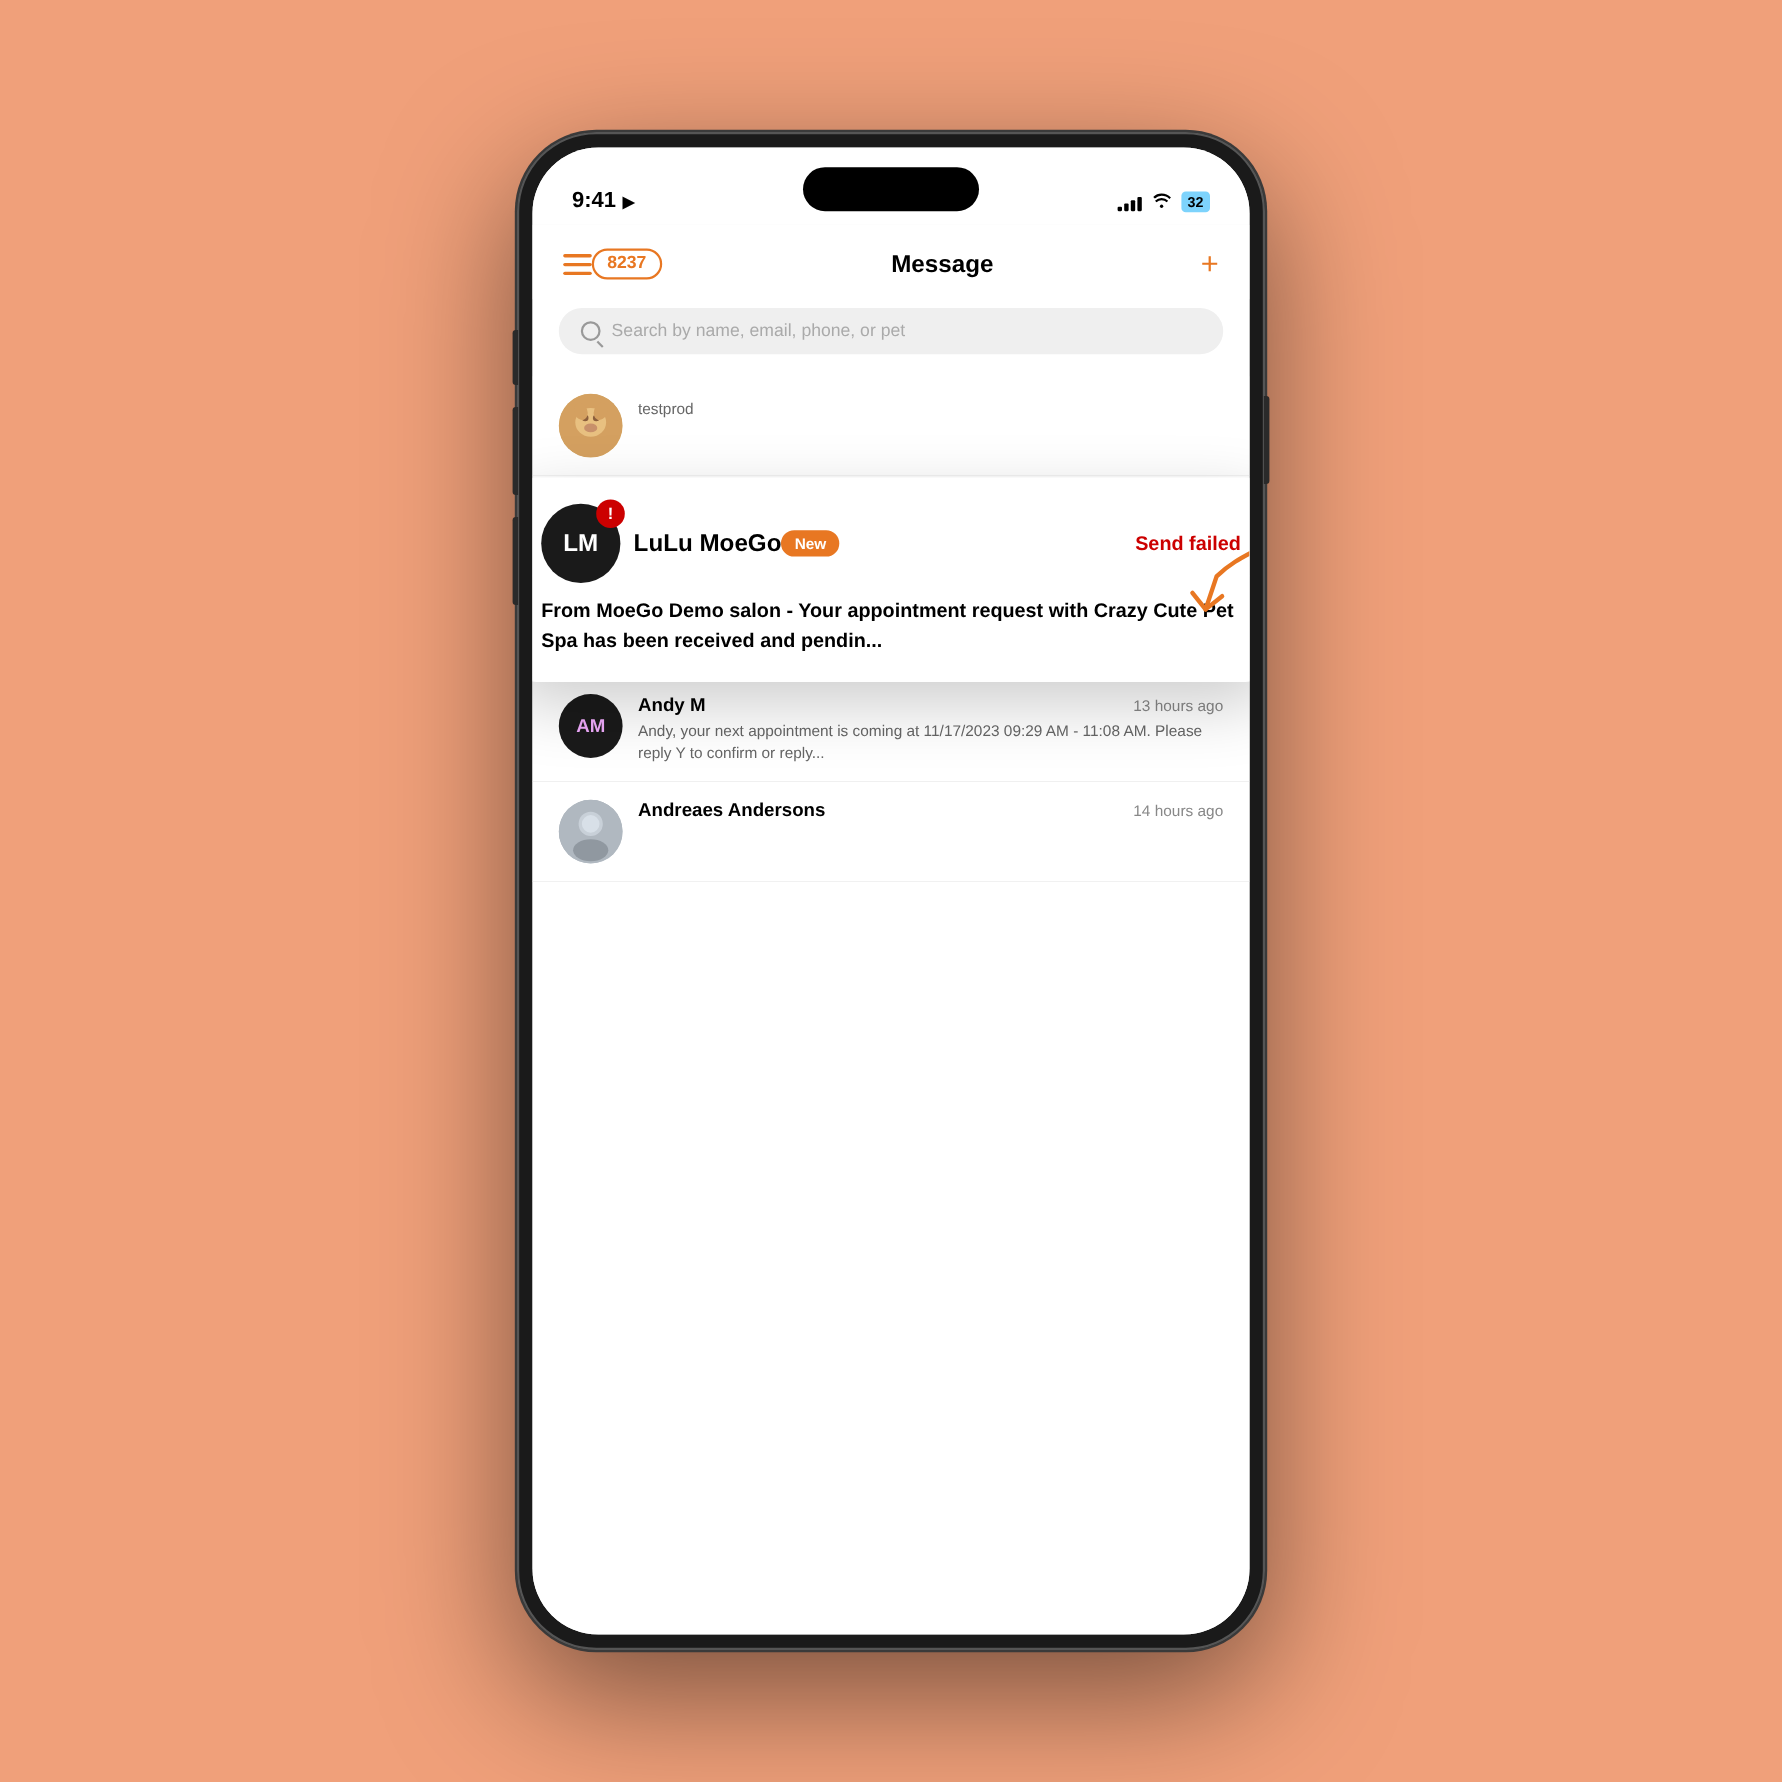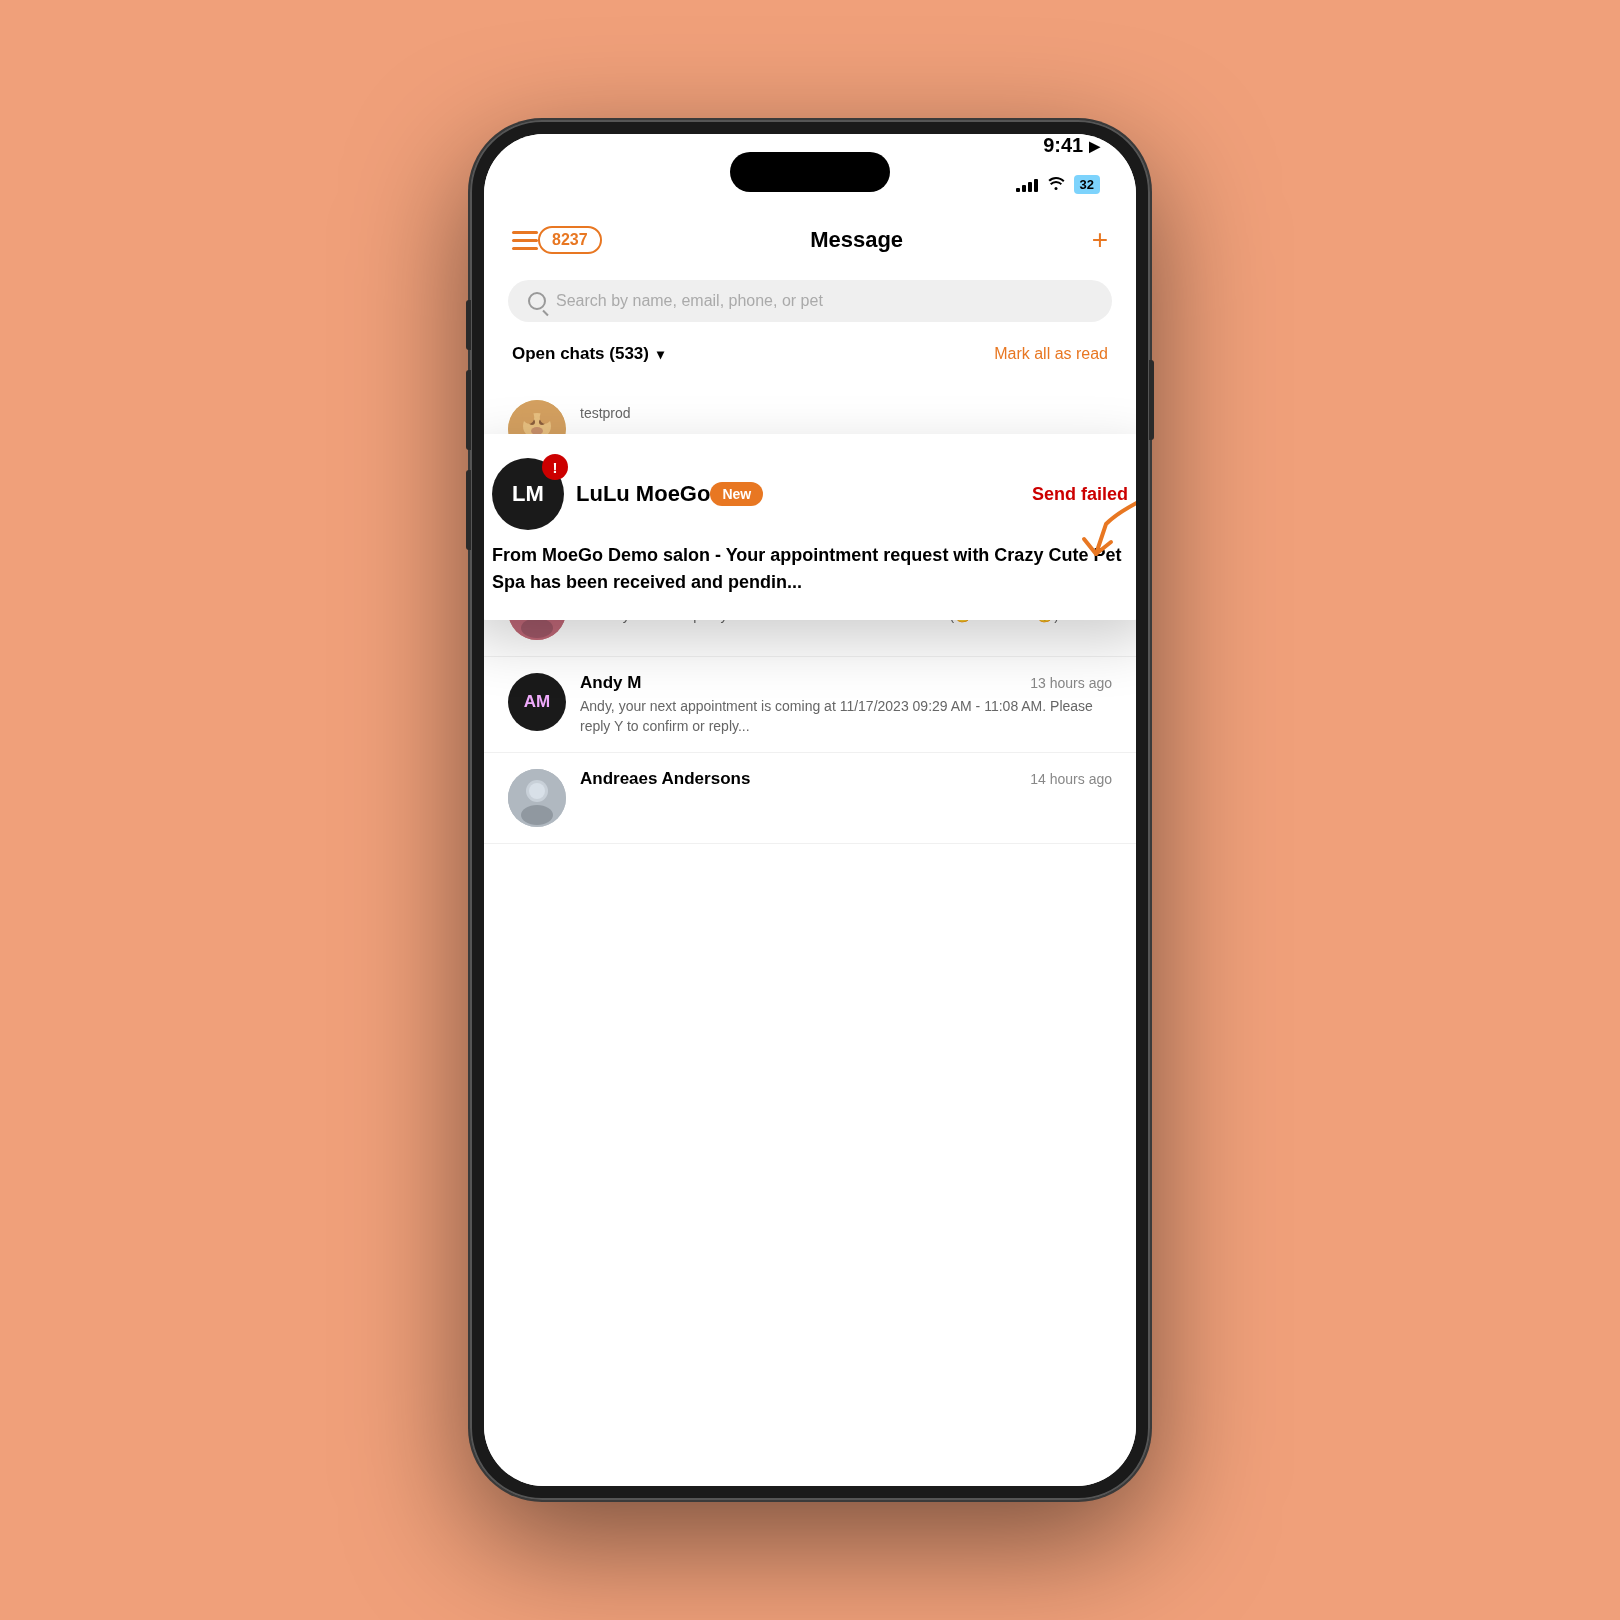--- a/index.html
+++ b/index.html
@@ -62,21 +62,20 @@
       top: 0;
       left: 0;
       right: 0;
       height: 70px;
       display: flex;
       align-items: flex-end;
       justify-content: space-between;
       padding: 0 36px 10px;
       background: white;
       z-index: 50;
-      flex-direction: column;
     }
 
     .status-time {
       font-size: 20px;
       font-weight: 600;
       color: #000;
       display: flex;
       align-items: center;
       gap: 6px;
     }
@@ -546,27 +545,20 @@
         </div>
         <div class="header-title">Message</div>
         <div class="plus-button">+</div>
       </div>
 
       <div class="search-bar">
         <div class="search-icon-circle"></div>
         <span class="search-placeholder">Search by name, email, phone, or pet</span>
       </div>
 
-      <div class="filter-row">
-        <div class="open-chats">
-          <span>Open chats (533)</span>
-          <span class="chevron-down">▾</span>
-        </div>
-        <span class="mark-all-read">Mark all as read</span>
-      </div>
 
       <div class="chat-list">
 
         <div class="chat-item">
           <div class="dog-img">
             
             <svg width="58" height="58" viewBox="0 0 58 58">
               <circle cx="29" cy="29" r="29" fill="#d4a060"></circle>
               <ellipse cx="29" cy="26" rx="14" ry="13" fill="#e8c080"></ellipse>
               <circle cx="24" cy="22" r="3" fill="#8B5e3c"></circle>

